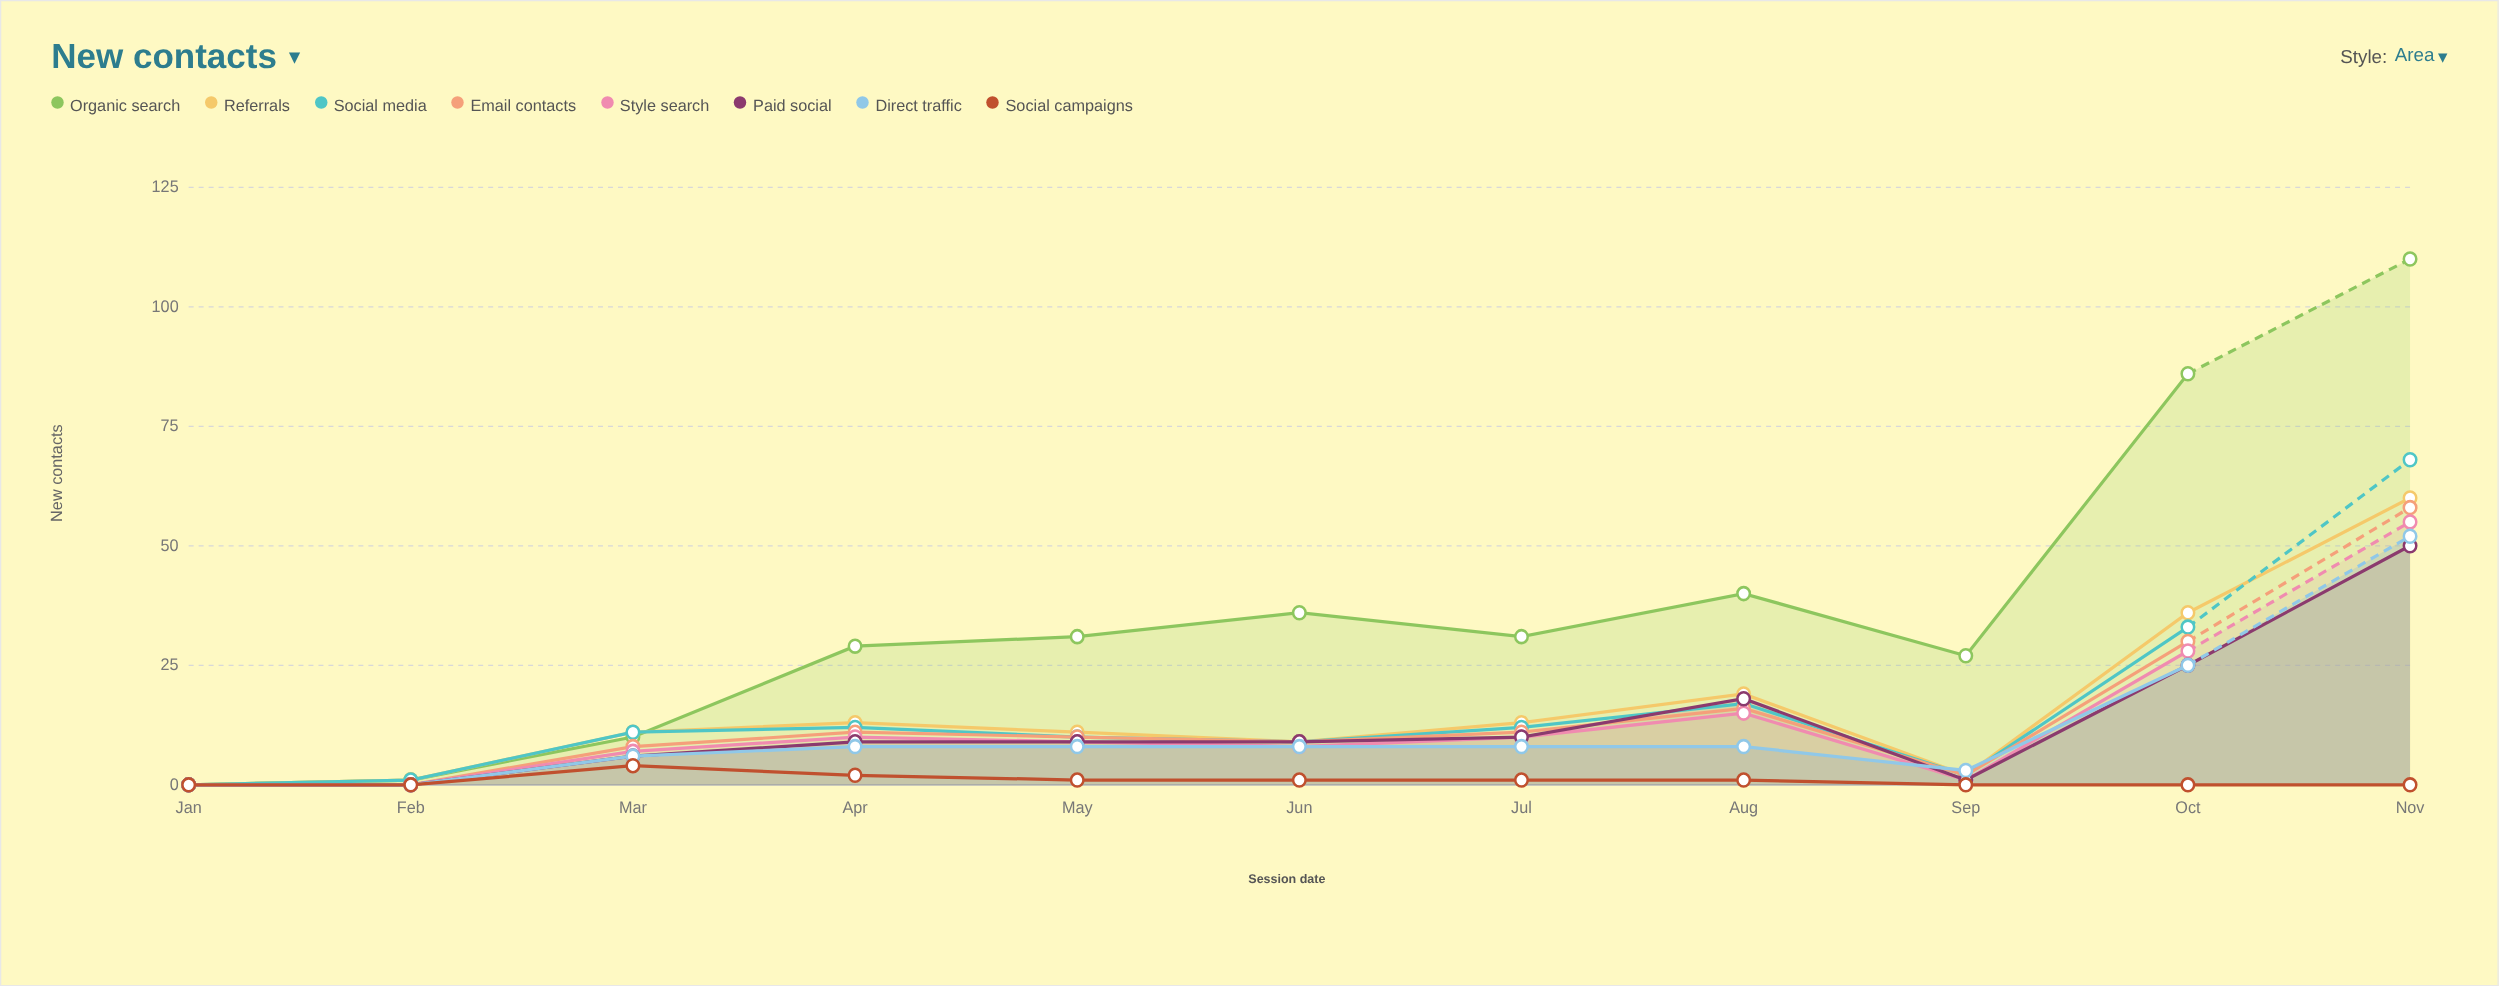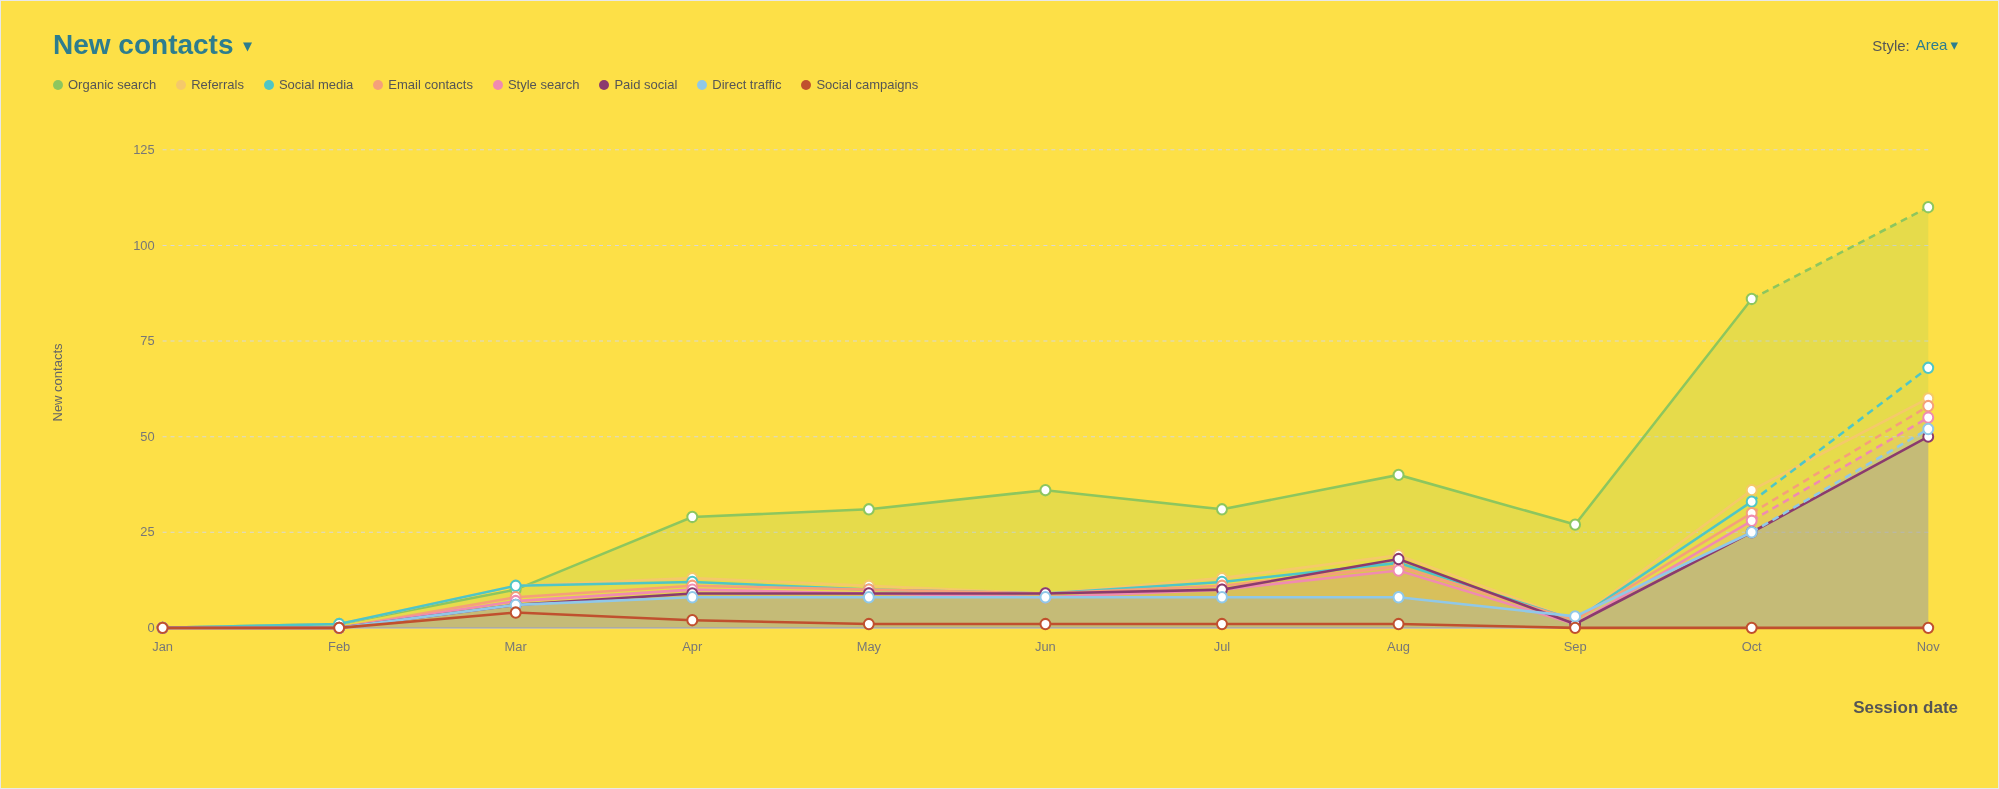--- a/index.html
+++ b/index.html
@@ -4,22 +4,22 @@
   <style>
     * { box-sizing: border-box; margin: 0; padding: 0; }
     body {
       font-family: -apple-system, BlinkMacSystemFont, 'Segoe UI', Helvetica, Arial, sans-serif;
       background: #fff;
       color: #333;
     }
     .chart-container {
       width: 1999px;
       height: 789px;
-      background: #fde047;
-      padding: 28px 40px 20px 52px;
+      background: #fef9c3;
+      padding: 28px 40px 20px 40px;
       border: 1px solid #e8e8e8;
       position: relative;
     }
     .header-row {
       display: flex;
       justify-content: space-between;
       align-items: center;
       margin-bottom: 16px;
     }
     .chart-title {
@@ -50,21 +50,21 @@
     }
     .legend-row {
       display: flex;
       flex-wrap: wrap;
       gap: 20px;
       margin-bottom: 18px;
       font-size: 13px;
     }
     .legend-item {
       display: flex;
-      align-items: center;
+      align-items: flex-start;
       gap: 5px;
       color: #555;
     }
     .legend-dot {
       width: 10px;
       height: 10px;
       border-radius: 50%;
       display: inline-block;
     }
     .chart-area {
@@ -76,22 +76,22 @@
       position: absolute;
       left: -35px;
       top: 50%;
       transform: rotate(-90deg) translateX(50%);
       transform-origin: center center;
       font-size: 13px;
       color: #666;
       white-space: nowrap;
     }
     .x-axis-label {
-      text-align: right;
-      font-size: 17px;
+      text-align: center;
+      font-size: 10px;
       font-weight: 700;
       color: #555;
       margin-top: 8px;
     }
     svg.main-chart {
       width: 100%;
       height: 100%;
     }
   </style>
 </head>

